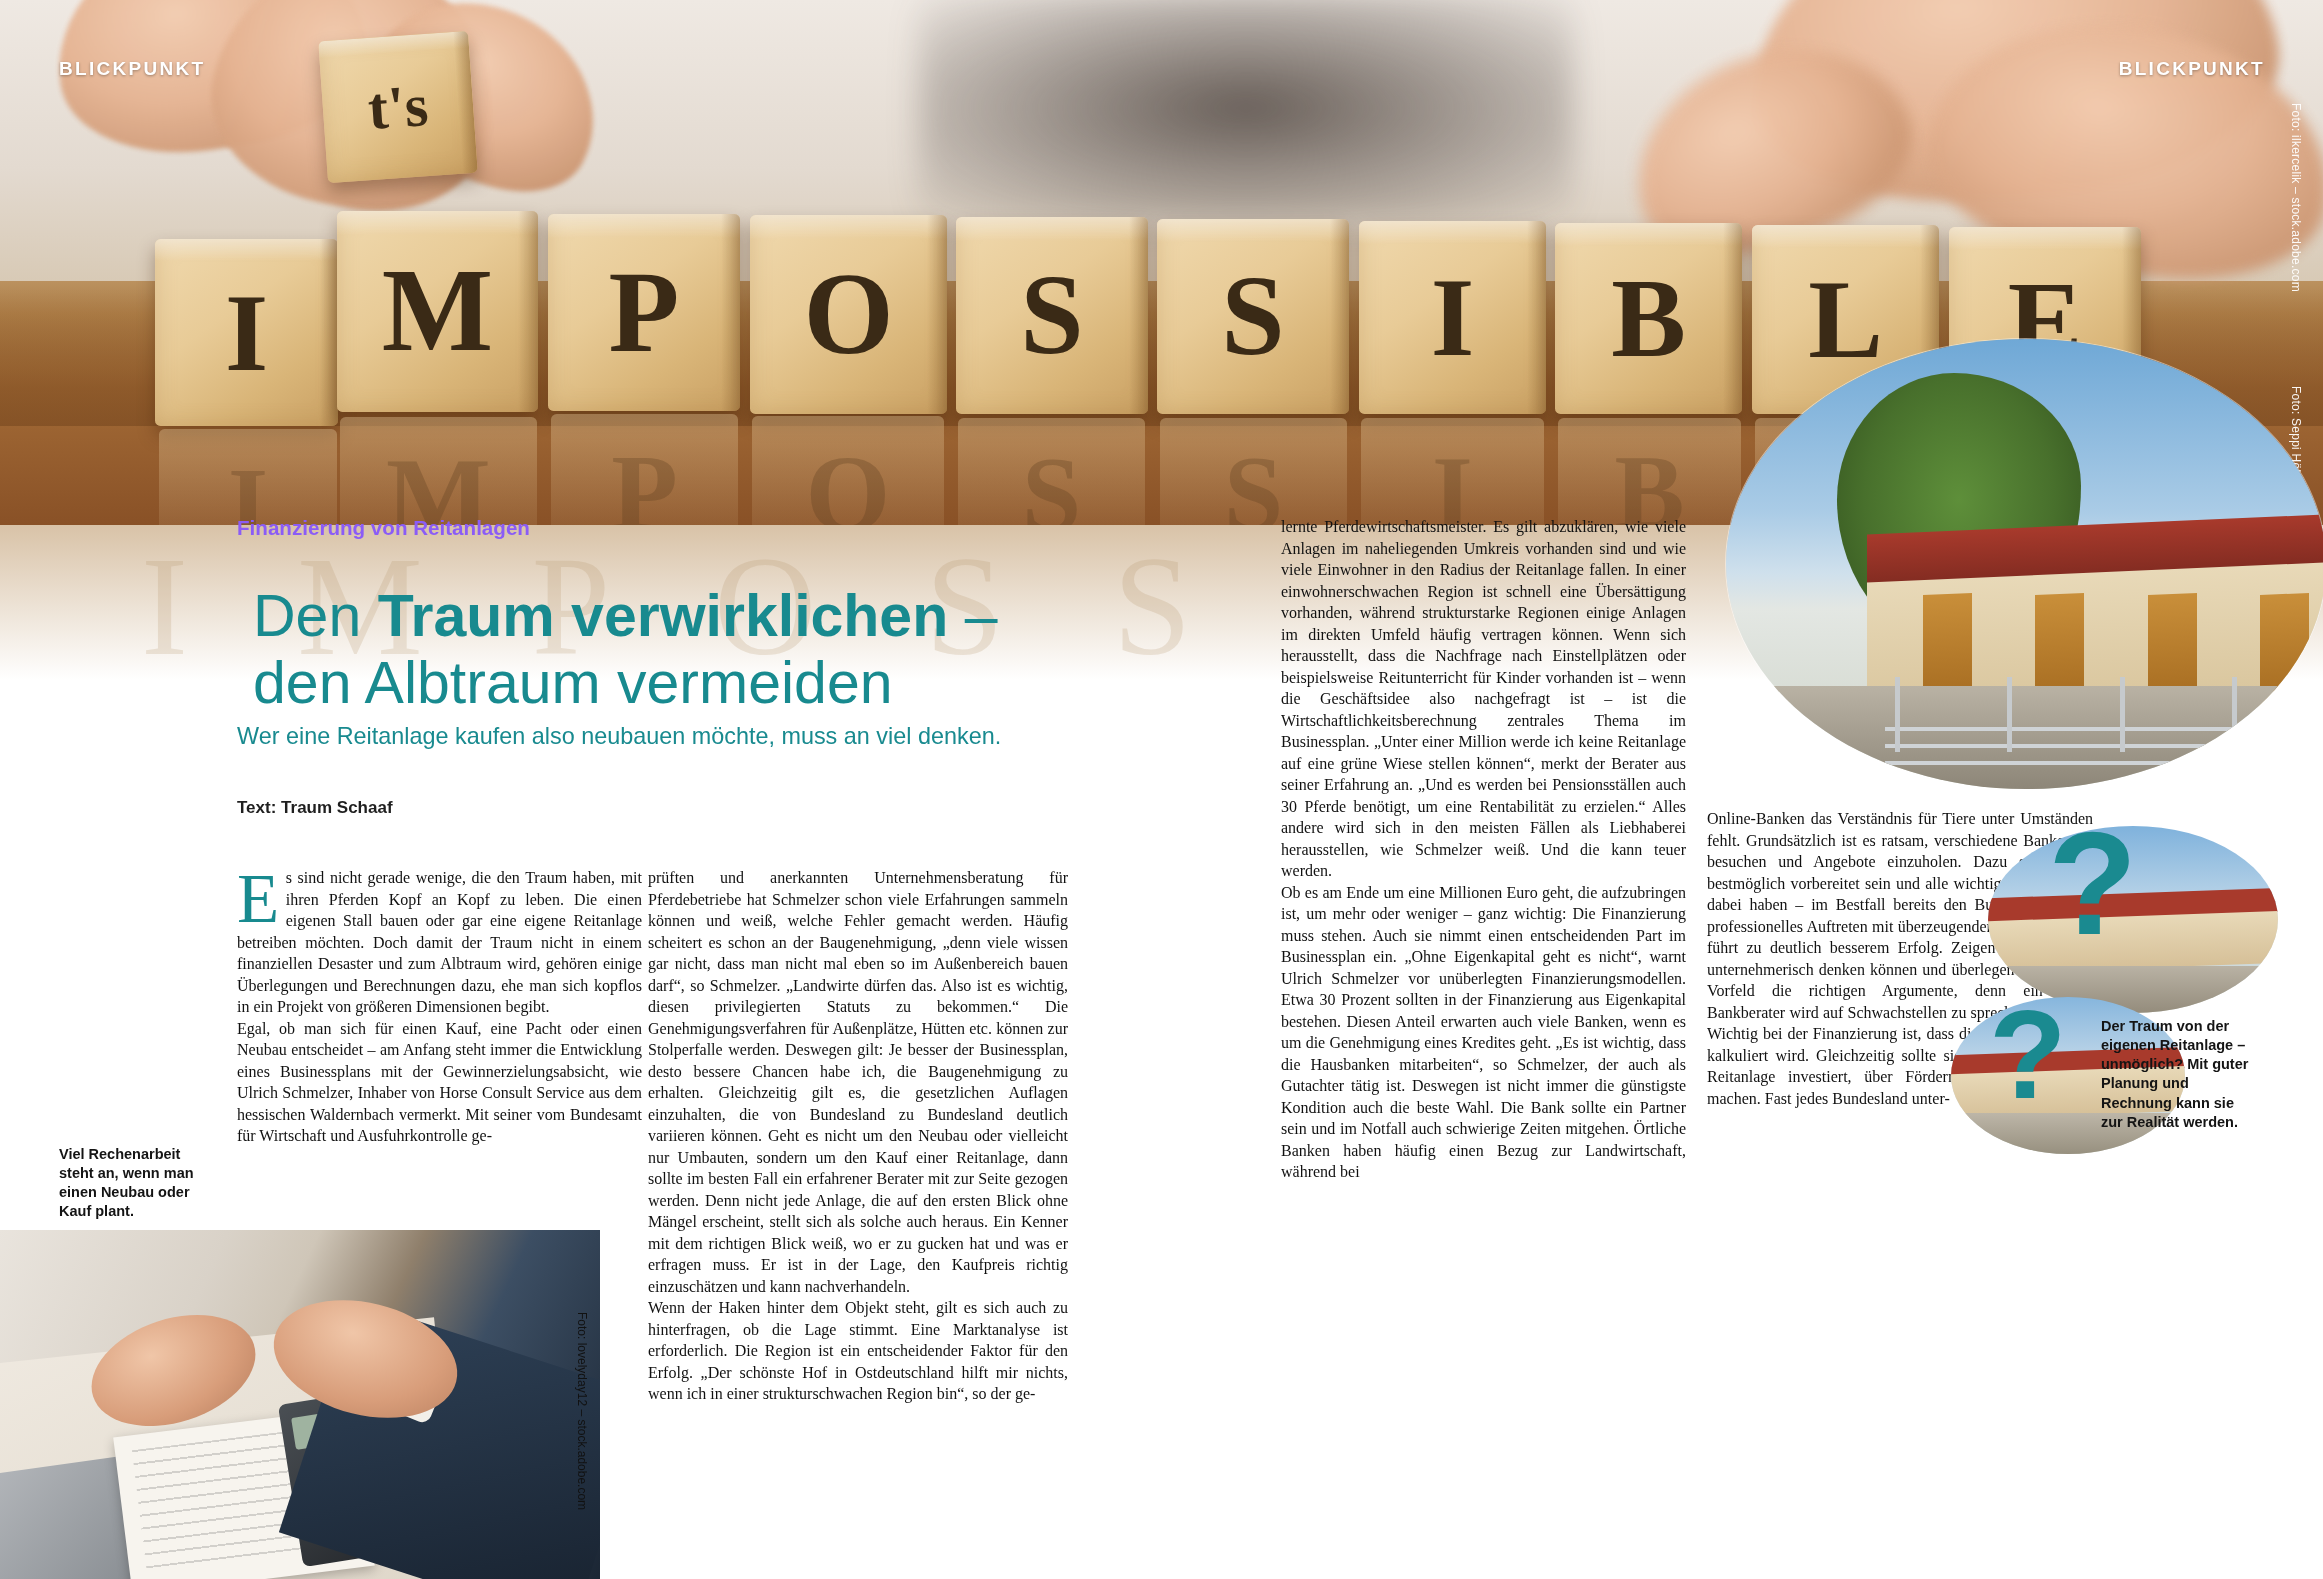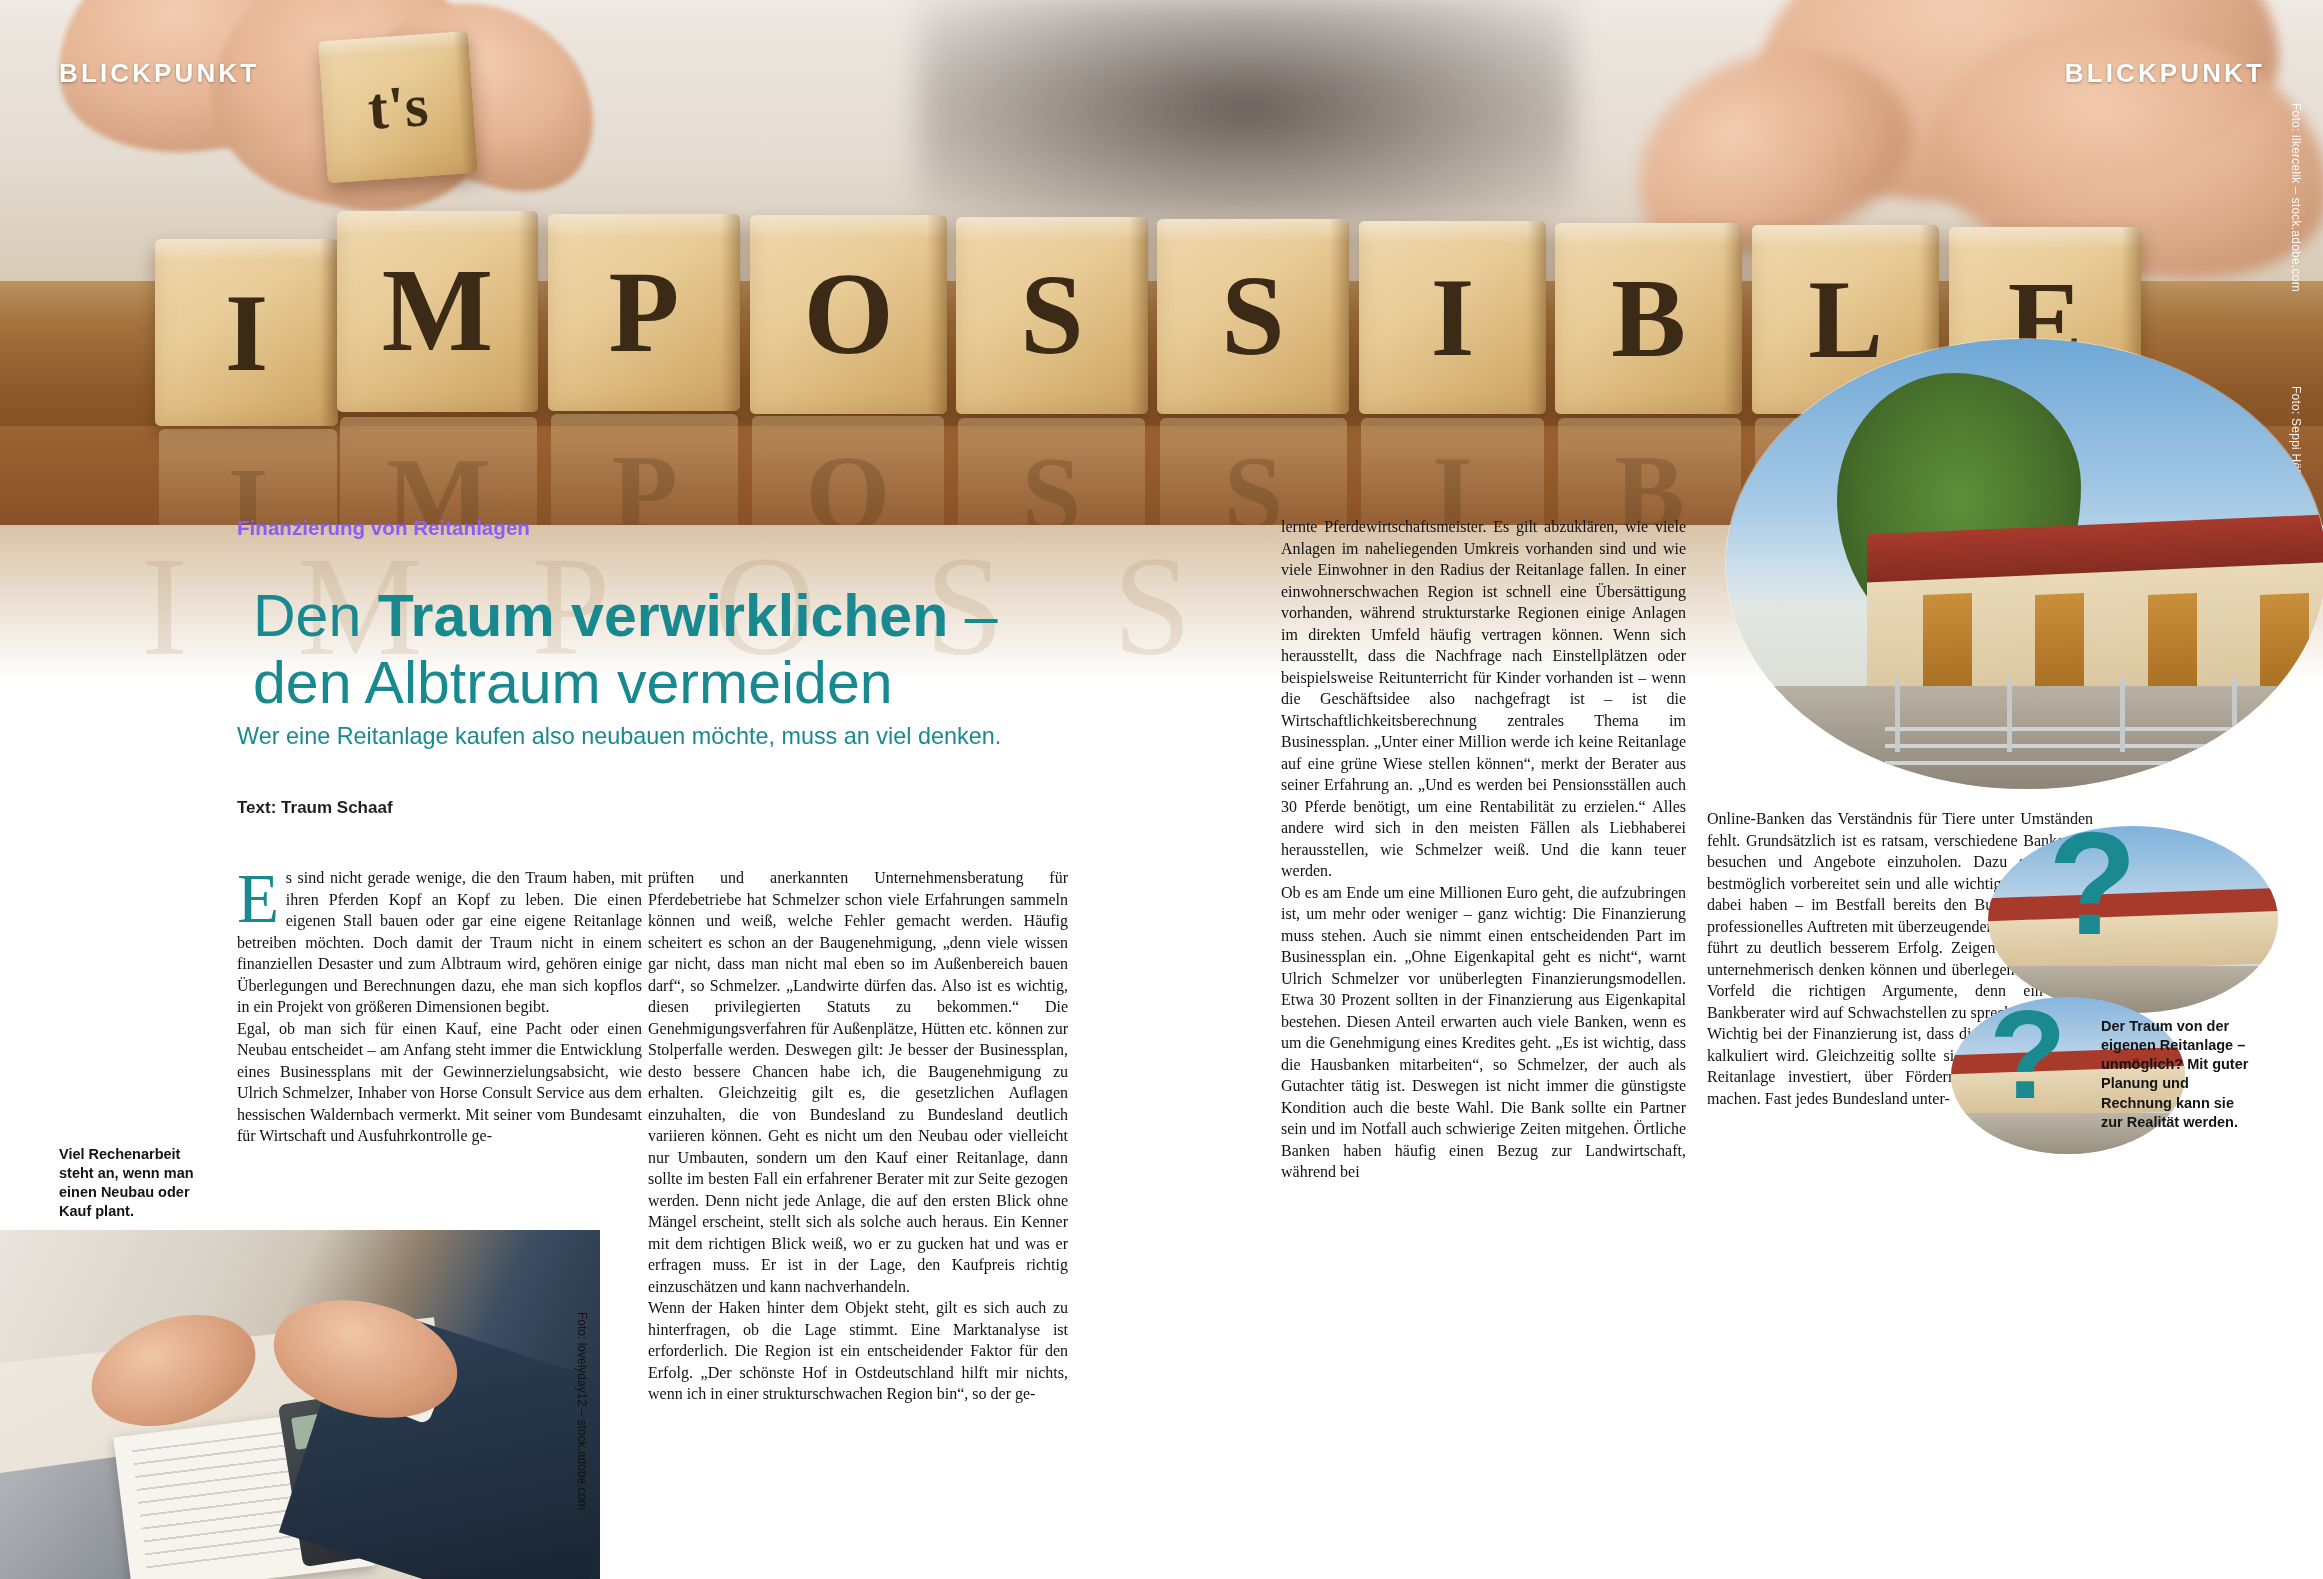--- a/index.html
+++ b/index.html
@@ -93,21 +93,21 @@
     font-family: "Liberation Serif", serif;
     font-weight: 700;
     overflow: hidden;
   }
 
   
   .page-label {
     position: absolute;
     font-family: "Liberation Sans", sans-serif;
     font-weight: 700;
-    font-size: 26px;
+    font-size: 19px;
     letter-spacing: .12em;
     color: #ffffff;
     text-shadow: 0 0.9px 2.8px rgba(0,0,0,.35);
   }
   .page-label.left { left: 59px; top: 58px; }
   .page-label.right { right: 59px; top: 58px; }
 
   .credit {
     position: absolute;
     font-size: 12px;

